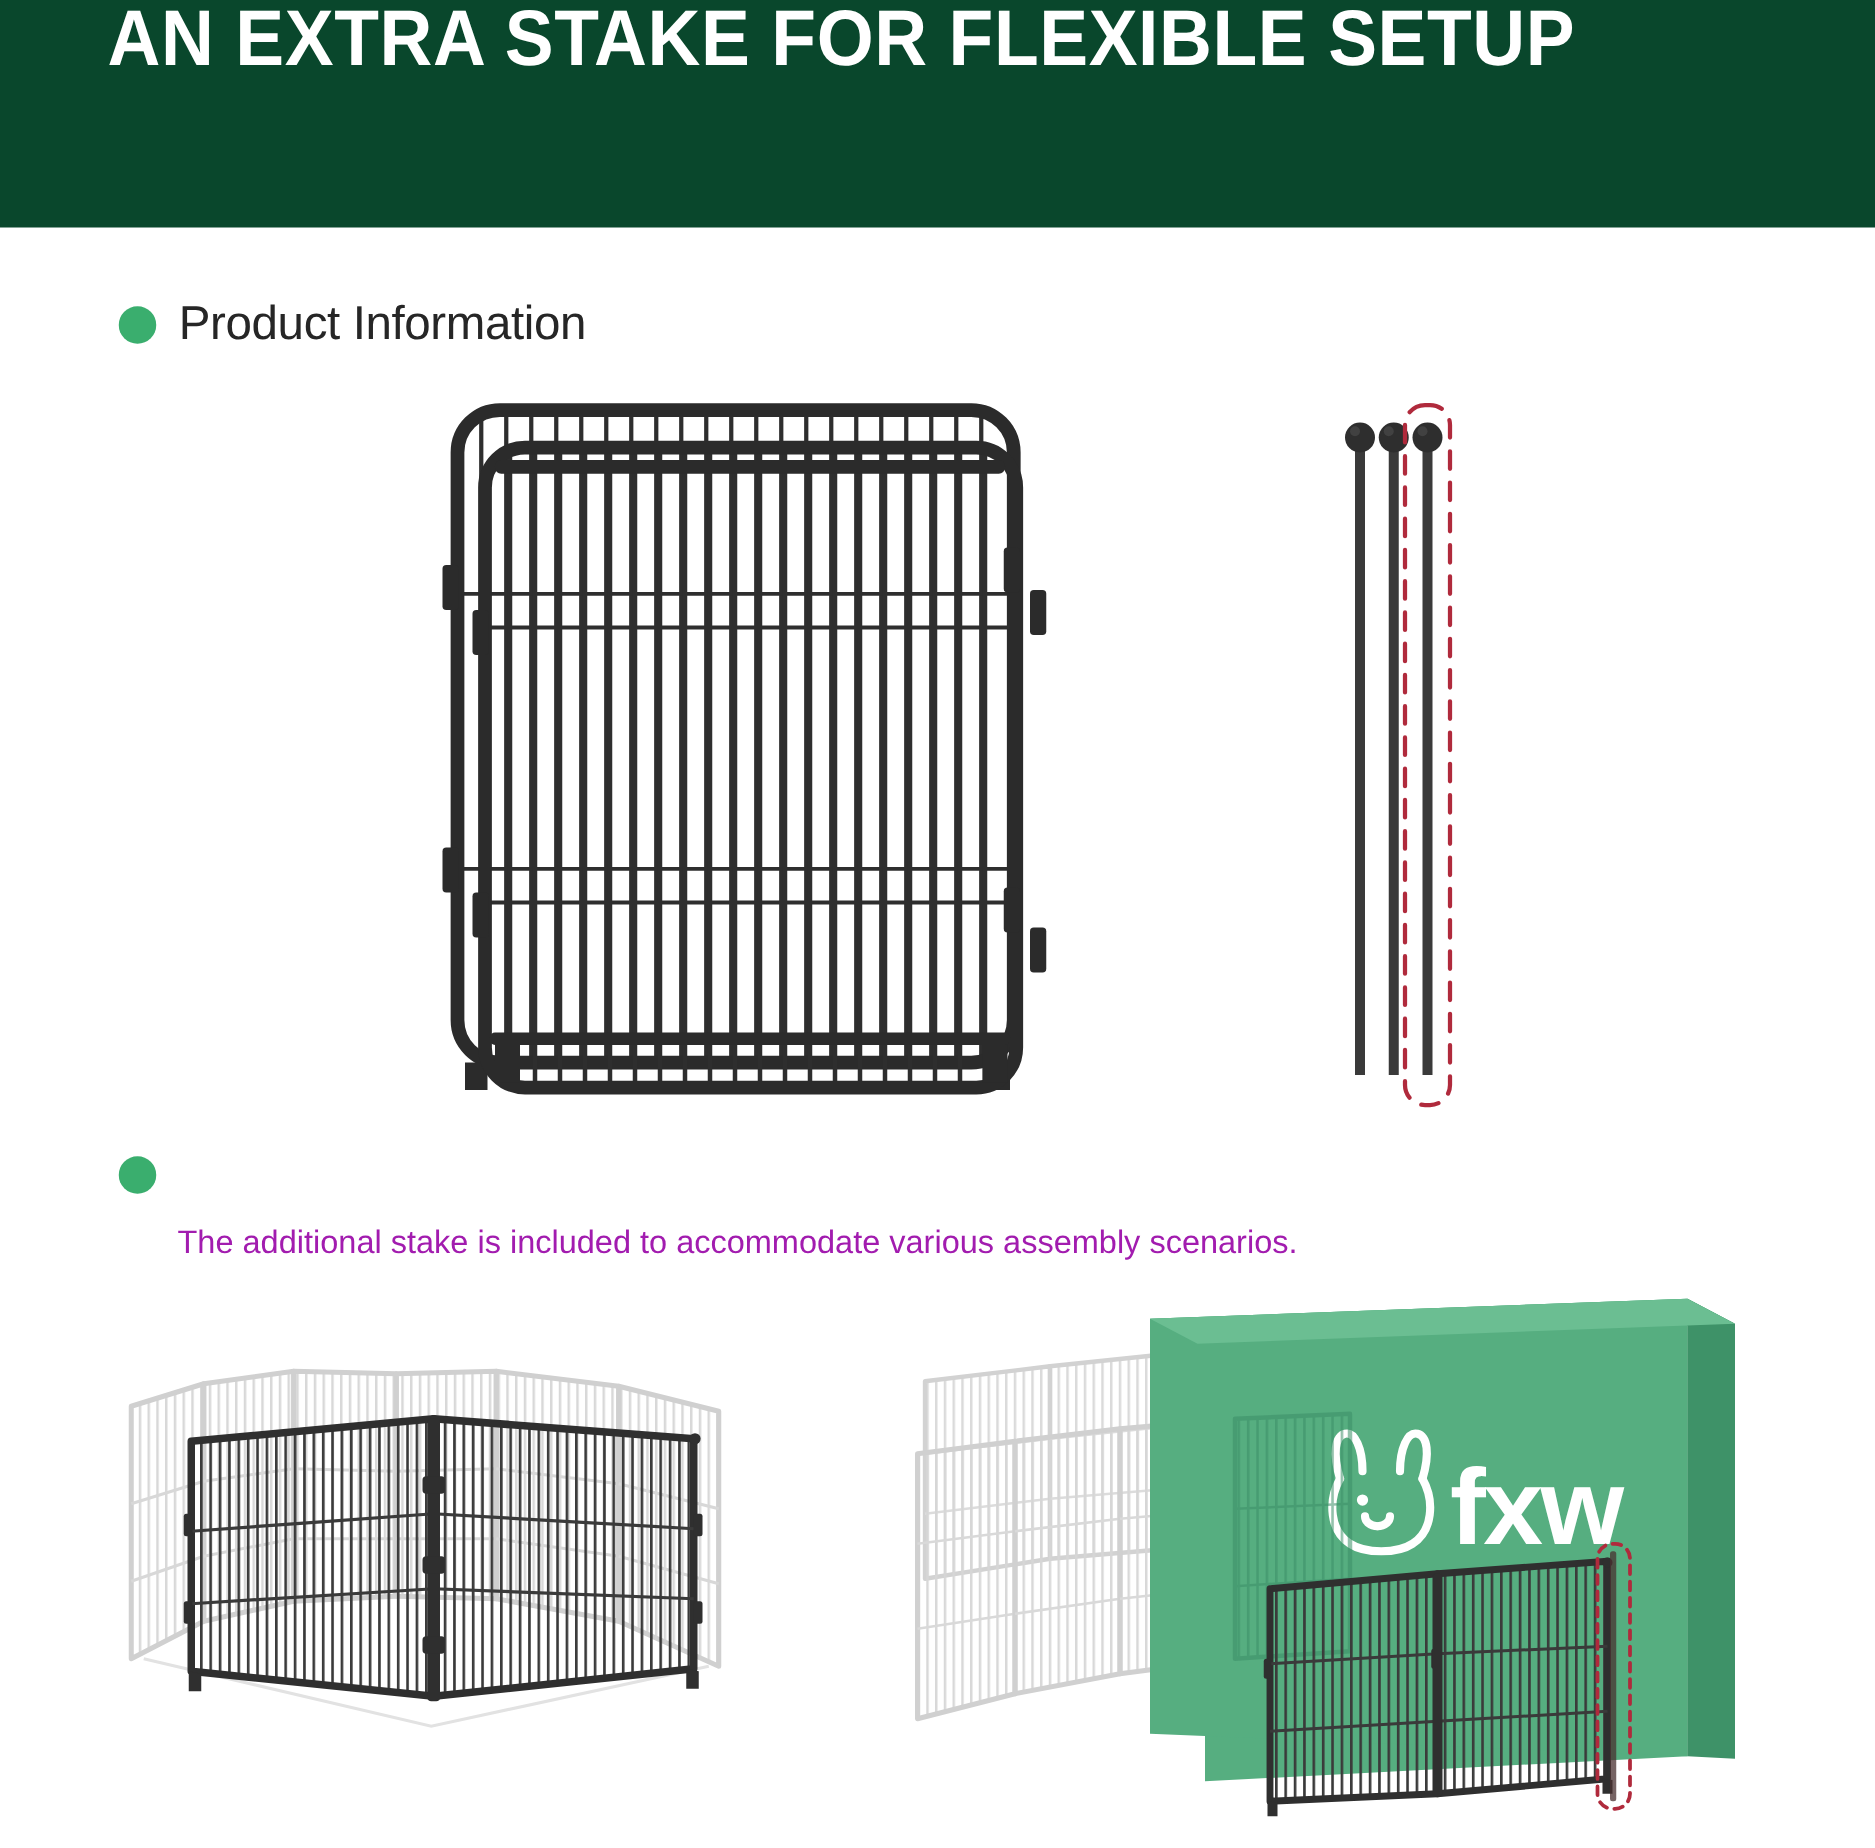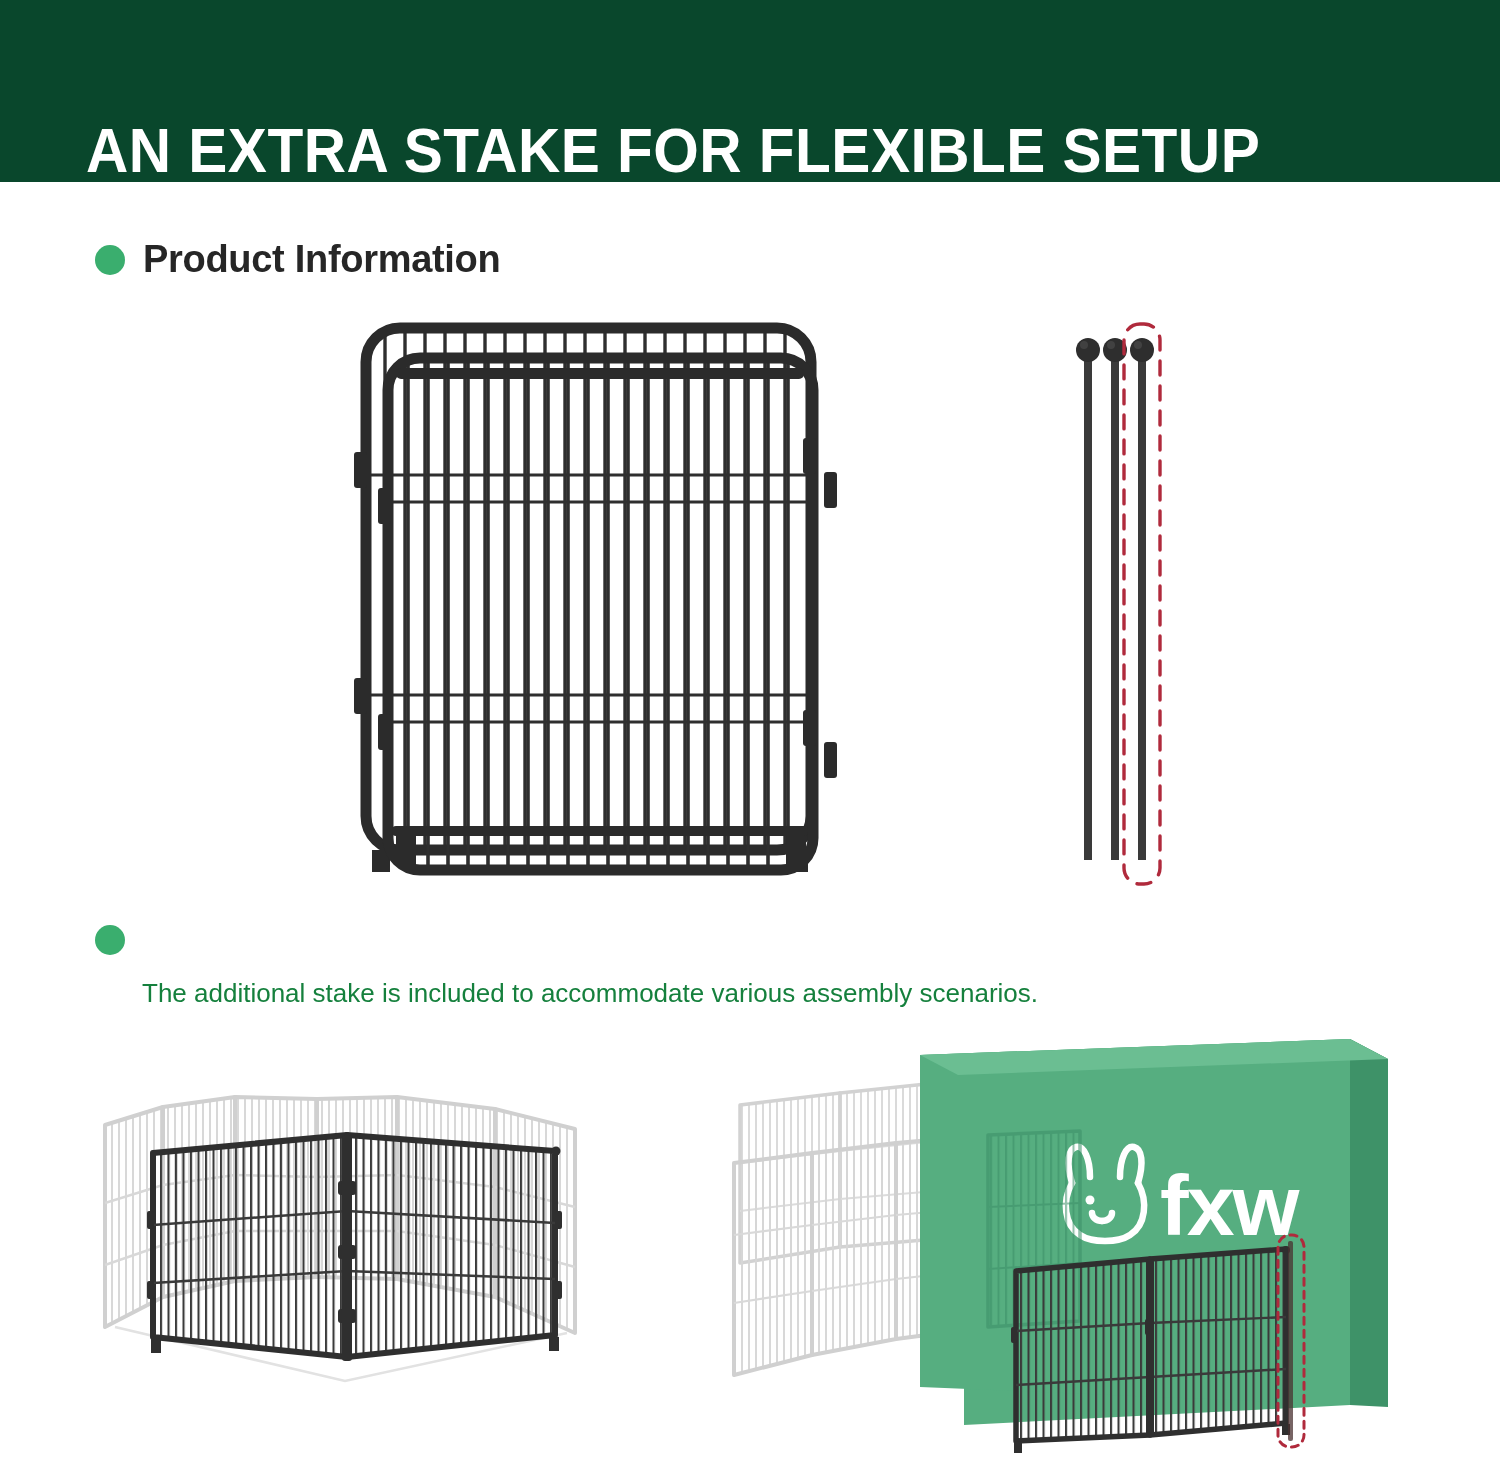--- a/index.html
+++ b/index.html
@@ -10,21 +10,21 @@
     color:#2b2b2b;
     position:relative;
     overflow:hidden;
   }
 
   
   .banner {
     position:absolute; left:0; top:0;
     width:1500px; height:182px;
     background:#09472c;
-    display:flex; align-items:flex-end;
+    display:flex; align-items:flex-start;
   }
   .banner-title {
     margin-left:86px;
     color:#ffffff;
     font-size:63px;
     font-weight:bold;
     letter-spacing:0.5px;
     font-stretch:condensed;
     transform:scaleX(0.93);
     transform-origin:left center;
@@ -34,30 +34,30 @@
 
   
   .sec-head { position:absolute; display:flex; align-items:center; }
   .bullet {
     width:30px; height:30px; border-radius:50%;
     background:#3aae6e; flex:0 0 auto;
   }
   .sec-title {
     margin-left:18px;
     font-size:38px;
-    font-weight:bold;
+    font-weight:normal;
     color:#262626;
     letter-spacing:-0.3px;
     white-space:nowrap;
   }
   #sec-product { left:95px; top:238px; }
   #sec-flex    { left:95px; top:925px; }
   .sec-desc {
     position:absolute; left:142px; top:978px;
-    font-size:26px; color:#15803d;
+    font-size:26px; color:#a21caf;
     white-space:nowrap;
   }
 
   
   .stage { position:absolute; }
   #stage-panel  { left:330px;  top:310px;  width:520px; height:570px; }
   #stage-stakes { left:1040px; top:310px;  width:200px; height:580px; }
   #stage-pen    { left:55px;   top:1085px; width:620px; height:330px; }
   #stage-wall   { left:720px;  top:1035px; width:680px; height:420px; }
 

